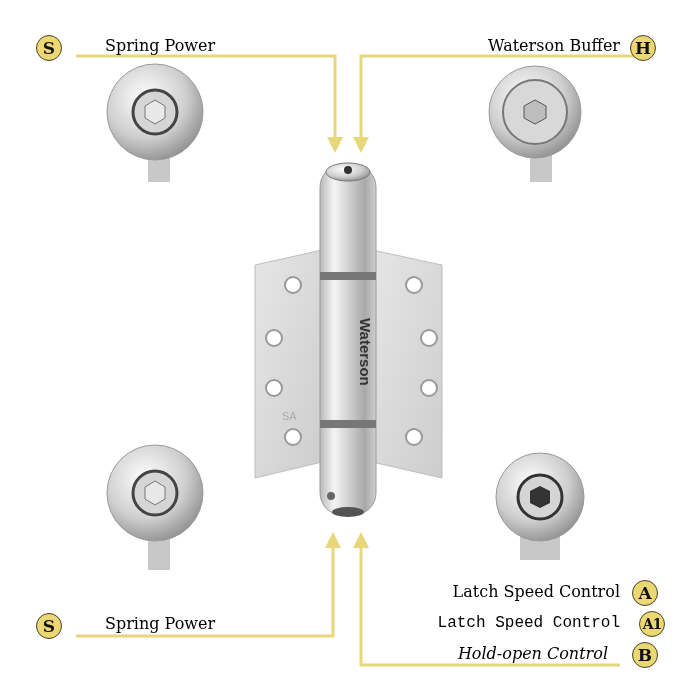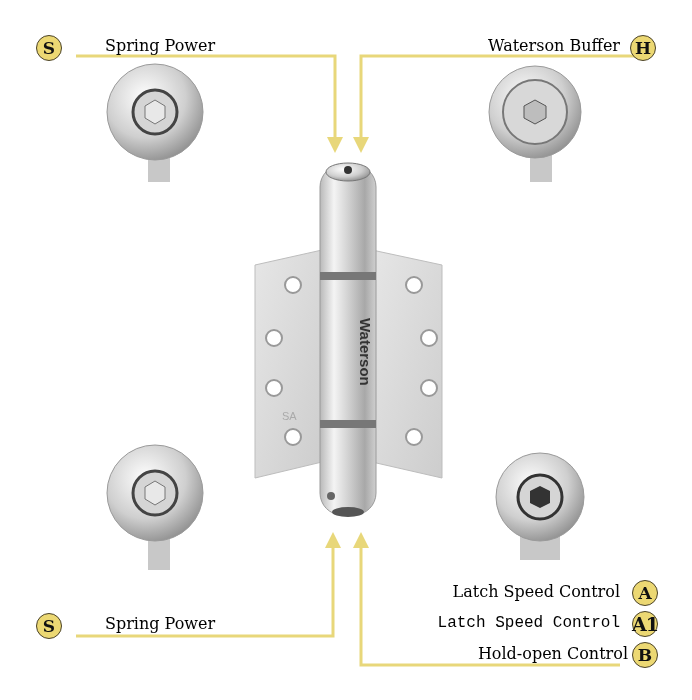--- a/index.html
+++ b/index.html
@@ -1,19 +1,19 @@
 <!DOCTYPE html>
 <html><head>
 <meta charset="utf-8">
 <style>
   html,body{margin:0;padding:0;background:#fff;}
   body{width:692px;height:700px;position:relative;overflow:hidden;font-family:"DejaVu Serif","Liberation Serif",serif;}
   .label{position:absolute;font-size:16px;color:#000000;white-space:nowrap;line-height:18px;margin-left:29px;}
   .badge{position:absolute;width:26px;height:26px;border-radius:50%;background:#ecd873;border:1.5px solid #4a4228;box-sizing:border-box;display:flex;align-items:center;justify-content:center;font-size:17px;color:#111;font-weight:bold;}
-  .badge.small{font-size:19px;letter-spacing:-1px;}
+  .badge.small{font-size:14px;letter-spacing:-1px;margin-left:7px;}
   svg{position:absolute;left:0;top:0;}
 </style>
 </head>
 <body>
 
 <svg width="692" height="700" viewBox="0 0 692 700">
   <defs>
     <linearGradient id="barrel" x1="0" x2="1" y1="0" y2="0">
       <stop offset="0" stop-color="#b9b9b9"></stop>
       <stop offset="0.25" stop-color="#f4f4f4"></stop>
@@ -110,14 +110,14 @@
 
 <div class="badge" style="left:36px;top:613px;">S</div>
 <div class="label" style="left:76px;top:615px;">Spring Power</div>
 
 <div class="label" style="right:72px;top:583px;">Latch Speed Control</div>
 <div class="badge" style="left:632px;top:580px;">A</div>
 
 <div class="label" style="right:72px;top:614px;font-family:Liberation Mono, monospace;">Latch Speed Control</div>
 <div class="badge small" style="left:632px;top:611px;">A1</div>
 
-<div class="label" style="right:64px;top:645px;">Hold-open Control</div>
+<div class="label" style="right:84px;top:645px;font-style:italic;">Hold-open Control</div>
 <div class="badge" style="left:632px;top:642px;">B</div>
 
 </body></html>

